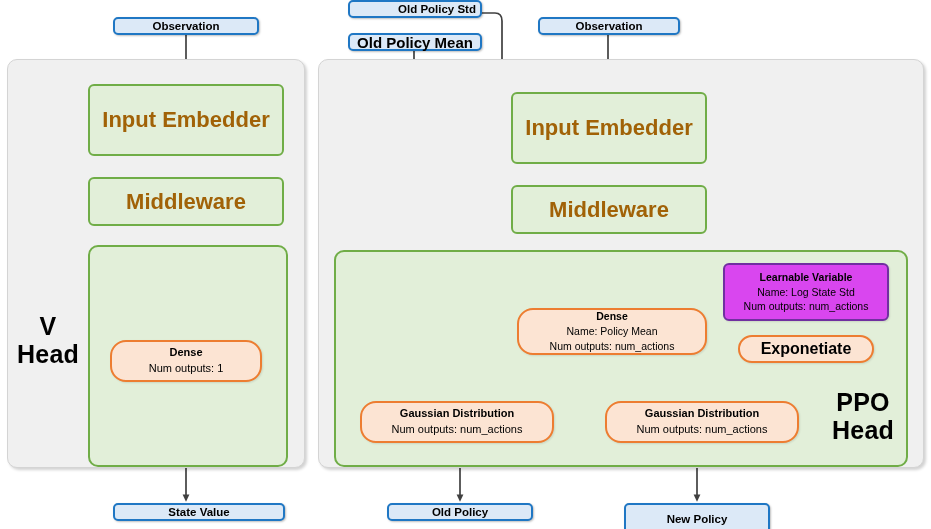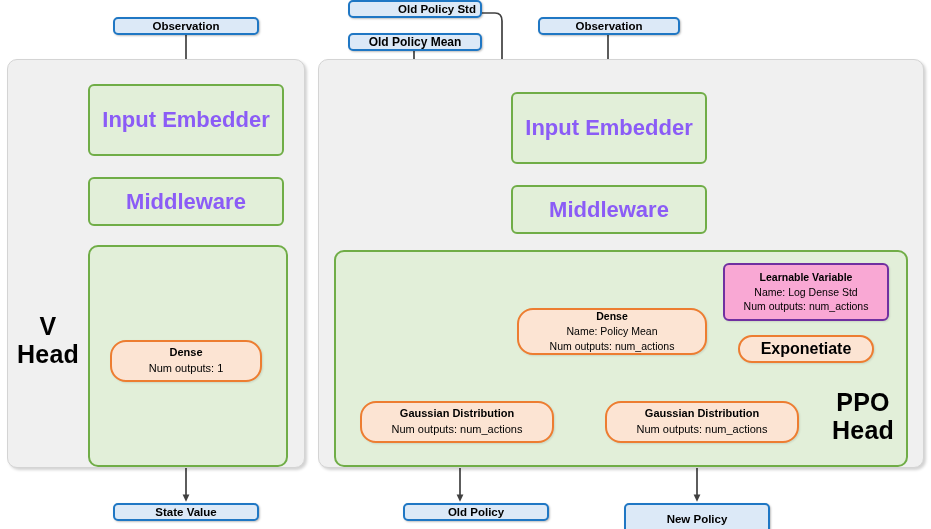--- a/index.html
+++ b/index.html
@@ -29,28 +29,28 @@
   
   .node{
     position:absolute;box-sizing:border-box;display:flex;flex-direction:column;
     align-items:center;justify-content:center;text-align:center;border-radius:16px;
   }
   .node .ttl{font-weight:bold;}
   .node .sub{font-weight:normal;}
 
   .n-green{
     background:#e2efd9;border:2px solid #70ad47;border-radius:6px;
-    font-weight:bold;color:#8b5cf6;
+    font-weight:bold;color:#a16207;
   }
   .n-orange{
     background:#fce4d3;border:2px solid #ed7d31;color:#000;
     box-shadow:0 0 0 0 rgba(0,0,0,0);
   }
   .n-purple{
-    background:#f9a8d4;border:2px solid #7030a0;color:#000;
+    background:#d946ef;border:2px solid #7030a0;color:#000;
   }
   .n-blue{
     background:#dce9f7;border:2px solid #1f77c4;border-radius:5px;
     color:#000;font-weight:bold;box-shadow:1px 1px 2px rgba(0,0,0,0.25);
   }
   .n-orange, .n-purple{box-shadow:1px 1px 2px rgba(0,0,0,0.10);}
 </style>
 </head>
 <body>
 
@@ -107,38 +107,38 @@
 
   <div class="node n-green" style="left:88px;top:177px;width:196px;height:49px;font-size:22px;">
     <span>Middleware</span>
   </div>
 
   <div class="node n-orange" style="left:110px;top:340px;width:152px;height:42px;font-size:11px;line-height:1.45;">
     <span class="ttl">Dense</span>
     <span class="sub">Num outputs: 1</span>
   </div>
 
-  <div class="node n-blue" style="left:113px;top:503px;width:146px;height:18px;font-size:11.5px;">
+  <div class="node n-blue" style="left:113px;top:503px;width:172px;height:18px;font-size:11.5px;">
     <span>State Value</span>
   </div>
 
   <div class="group-panel" style="left:318px;top:59px;width:604px;height:407px;"></div>
 
   <div class="head-panel" style="left:334px;top:250px;width:570px;height:213px;"></div>
 
   <div class="head-label" style="left:822px;top:388px;width:82px;font-size:25px;">
     <div>PPO</div>
     <div>Head</div>
   </div>
 
   <div class="node n-blue" style="left:348px;top:0;width:134px;height:18px;font-size:11.5px;padding-left:44px;">
     <span>Old Policy Std</span>
   </div>
 
-  <div class="node n-blue" style="left:348px;top:33px;width:134px;height:18px;font-size:12px;">
+  <div class="node n-blue" style="left:348px;top:33px;width:134px;height:18px;font-size:15px;">
     <span>Old Policy Mean</span>
   </div>
 
   <div class="node n-blue" style="left:538px;top:17px;width:142px;height:18px;font-size:11.5px;">
     <span>Observation</span>
   </div>
 
   <div class="node n-green" style="left:511px;top:92px;width:196px;height:72px;font-size:22px;">
     <span>Input Embedder</span>
   </div>
@@ -148,39 +148,39 @@
   </div>
 
   <div class="node n-orange" style="left:517px;top:308px;width:190px;height:47px;font-size:10.5px;line-height:1.42;">
     <span class="ttl">Dense</span>
     <span class="sub">Name: Policy Mean</span>
     <span class="sub">Num outputs: num_actions</span>
   </div>
 
   <div class="node n-purple" style="left:723px;top:263px;width:166px;height:58px;font-size:10.5px;line-height:1.42;border-radius:6px;">
     <span class="ttl">Learnable Variable</span>
-    <span class="sub">Name: Log Dense Std</span>
+    <span class="sub">Name: Log State Std</span>
     <span class="sub">Num outputs: num_actions</span>
   </div>
 
   <div class="node n-orange" style="left:738px;top:335px;width:136px;height:28px;font-size:16px;">
     <span class="ttl">Exponetiate</span>
   </div>
 
   <div class="node n-orange" style="left:360px;top:401px;width:194px;height:42px;font-size:11px;line-height:1.45;">
     <span class="ttl">Gaussian Distribution</span>
     <span class="sub">Num outputs: num_actions</span>
   </div>
 
   <div class="node n-orange" style="left:605px;top:401px;width:194px;height:42px;font-size:11px;line-height:1.45;">
     <span class="ttl">Gaussian Distribution</span>
     <span class="sub">Num outputs: num_actions</span>
   </div>
 
-  <div class="node n-blue" style="left:387px;top:503px;width:146px;height:18px;font-size:11.5px;margin-left:16px;">
+  <div class="node n-blue" style="left:387px;top:503px;width:146px;height:18px;font-size:11.5px;">
     <span>Old Policy</span>
   </div>
 
   <div class="node n-blue" style="left:624px;top:503px;width:146px;height:32px;font-size:11.5px;">
     <span>New Policy</span>
   </div>
 
 </div>
 
 </body></html>

